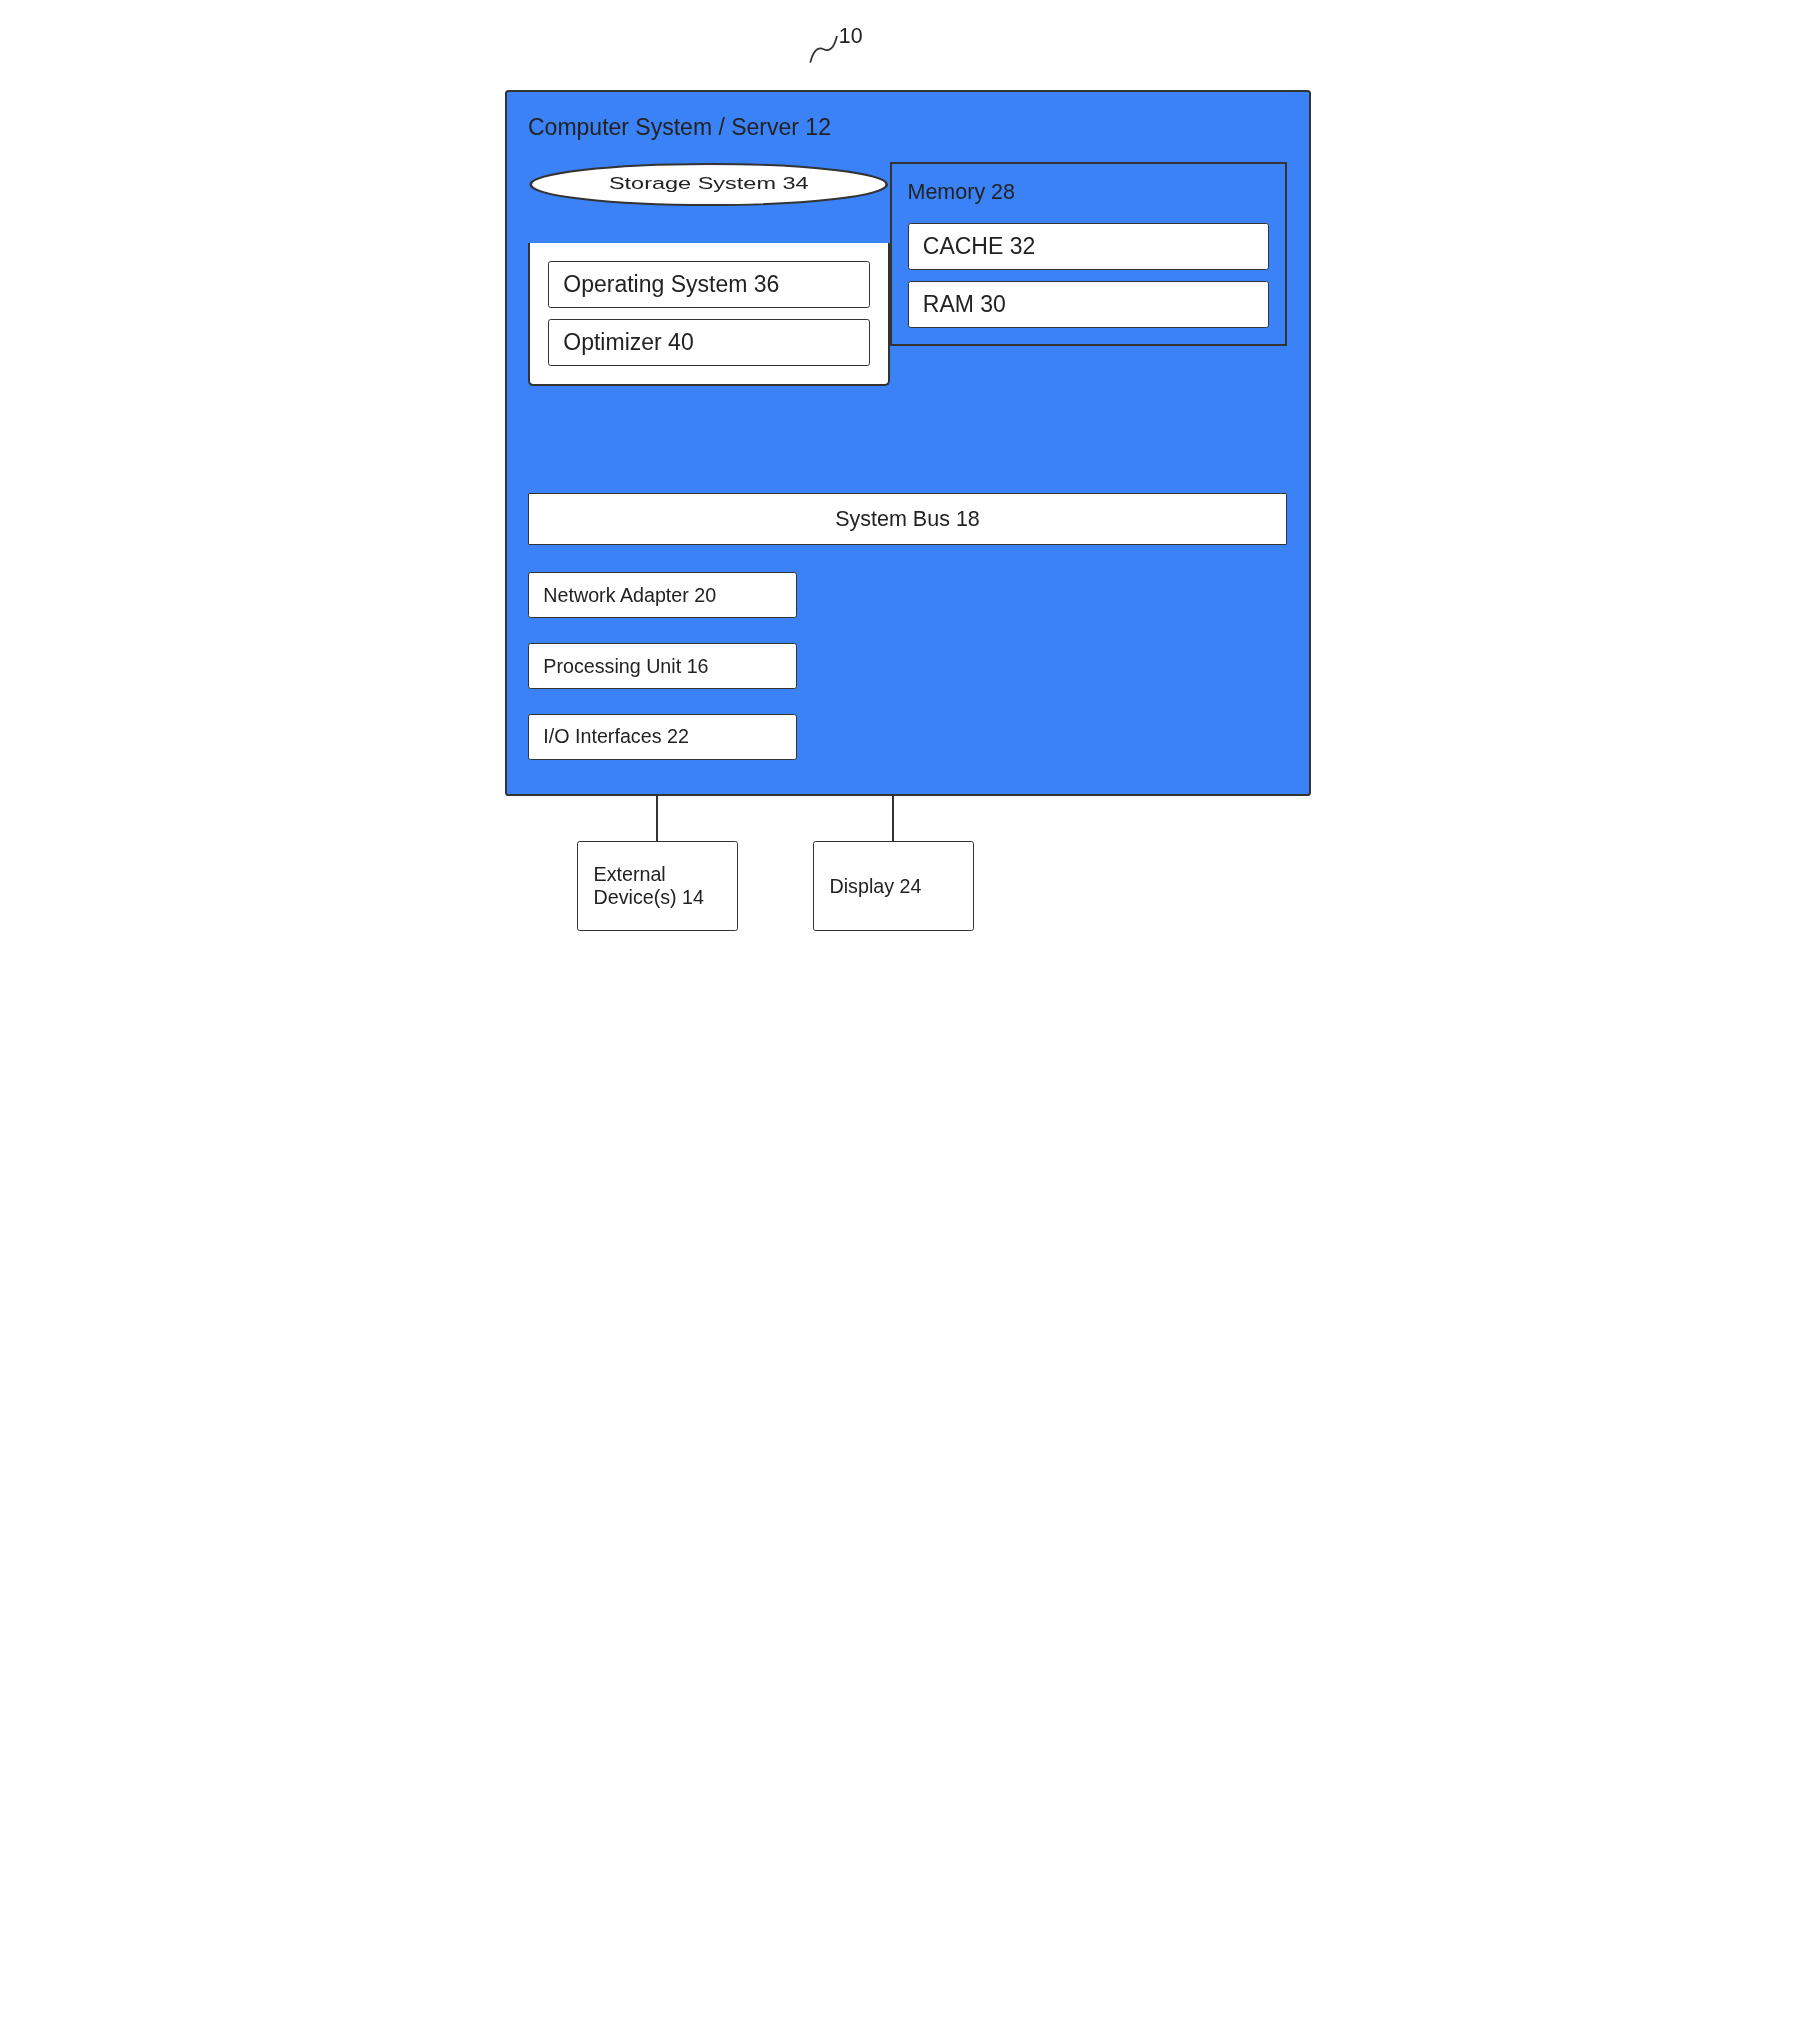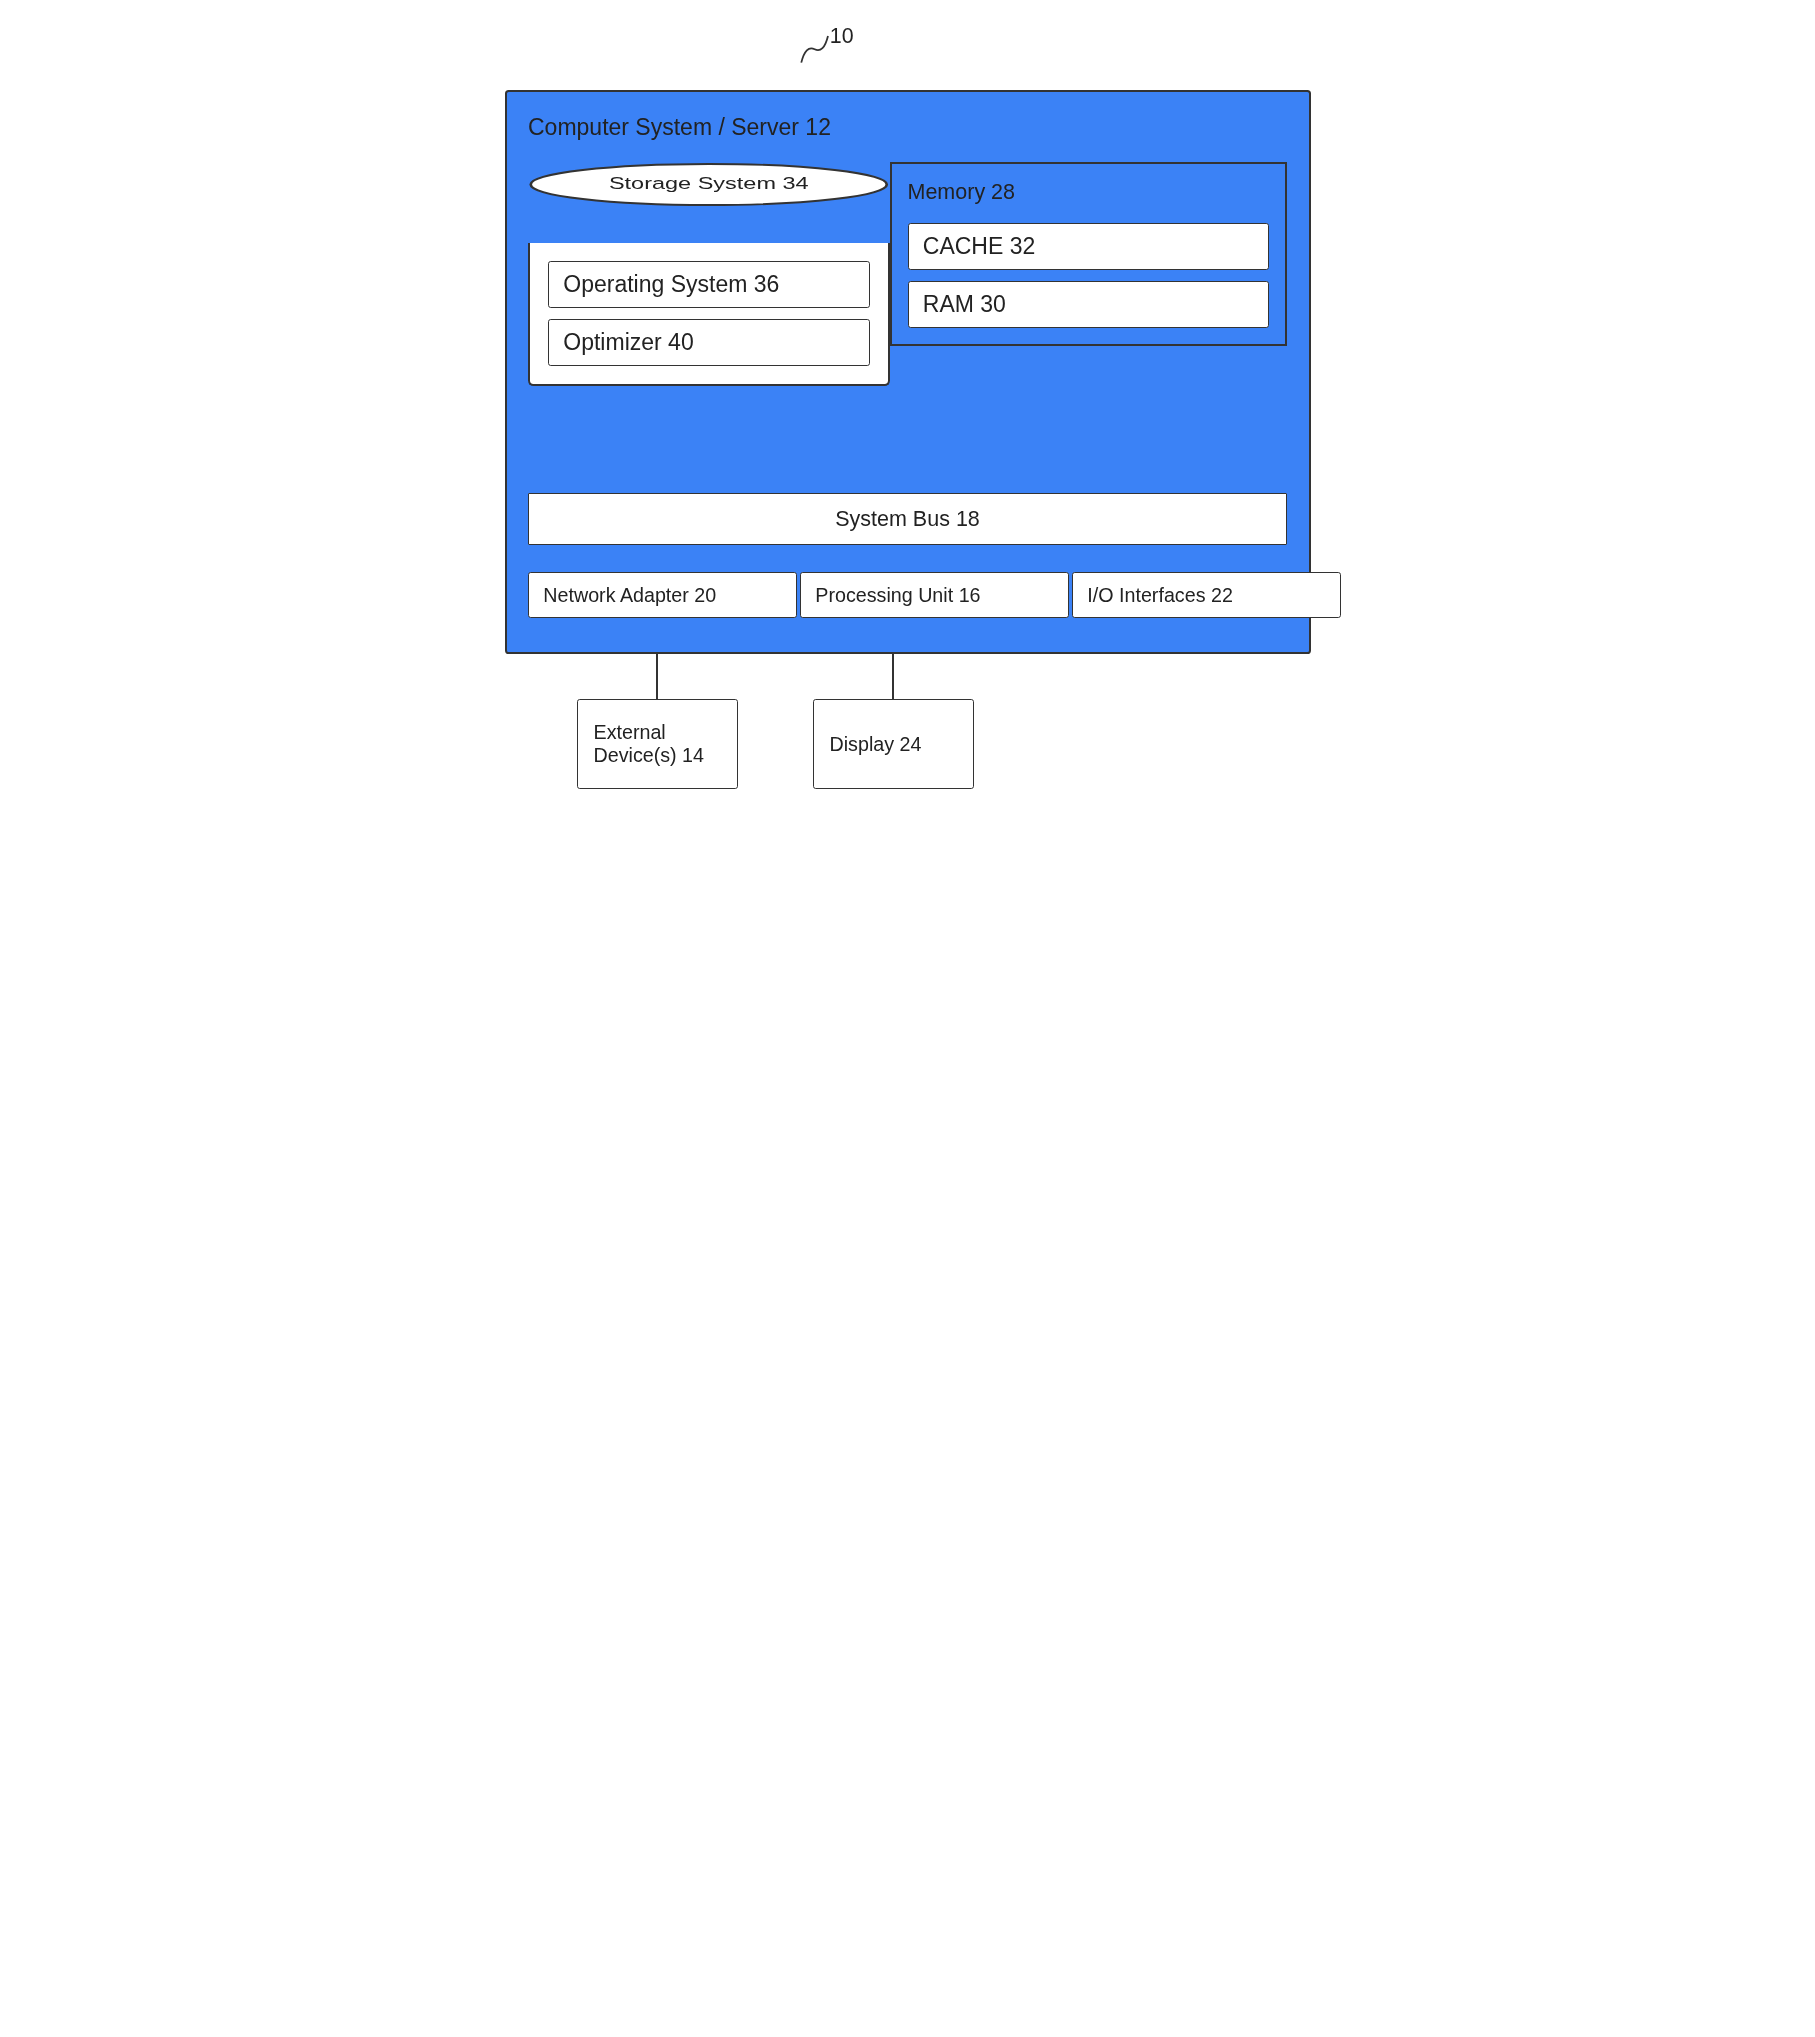--- a/index.html
+++ b/index.html
@@ -20,21 +20,21 @@
 
     .diagram-container {
       width: 806px;
       position: relative;
     }
 
     
     .ref-10 {
       position: absolute;
       top: -9px;
-      left: 287px;
+      left: 296px;
       font-size: 25px;
       color: #222;
     }
 
     
     .main-box {
       border: 2.7px solid #333;
       border-radius: 3.6px;
       padding: 21.5px 21.5px 21.5px 21.5px;
       position: relative;
@@ -128,21 +128,22 @@
       color: #222;
       font-weight: normal;
       text-align: center;
       margin-bottom: 27px;
       background: #fff;
     }
 
     
     .components-section {
       display: flex;
-      gap: 3px;
+      flex-direction: column;
+      gap: 12px;
       margin-bottom: 0;
     }
 
     .component-box {
       border: 1.8px solid #333;
       border-radius: 2.7px;
       padding: 10.7px 14.3px;
       font-size: 19.7px;
       color: #222;
       font-weight: normal;

